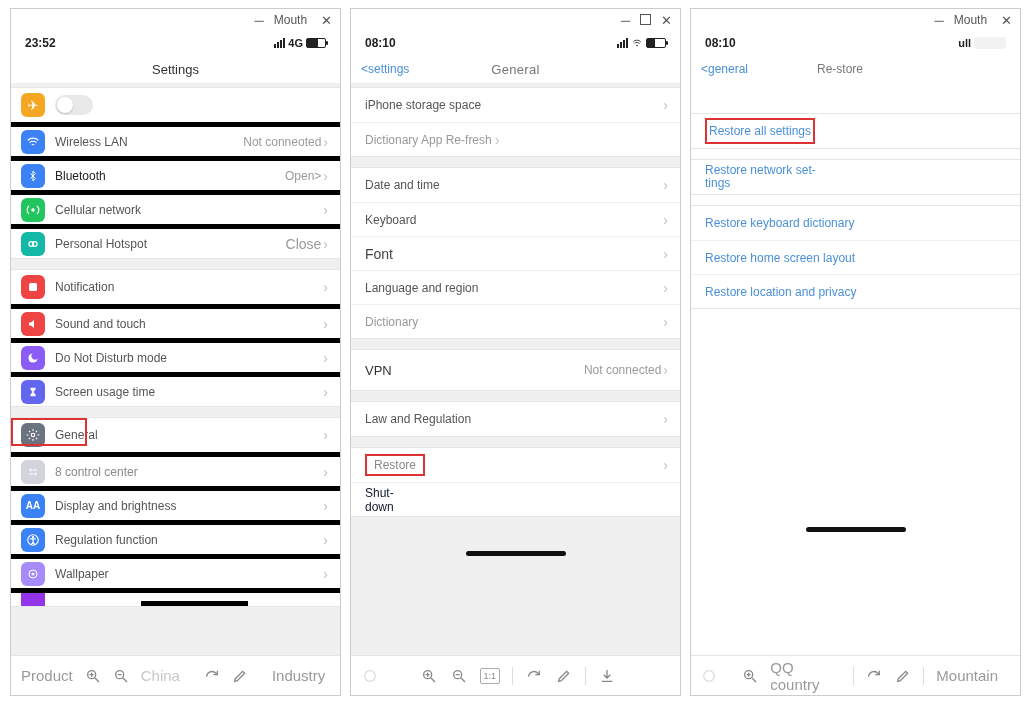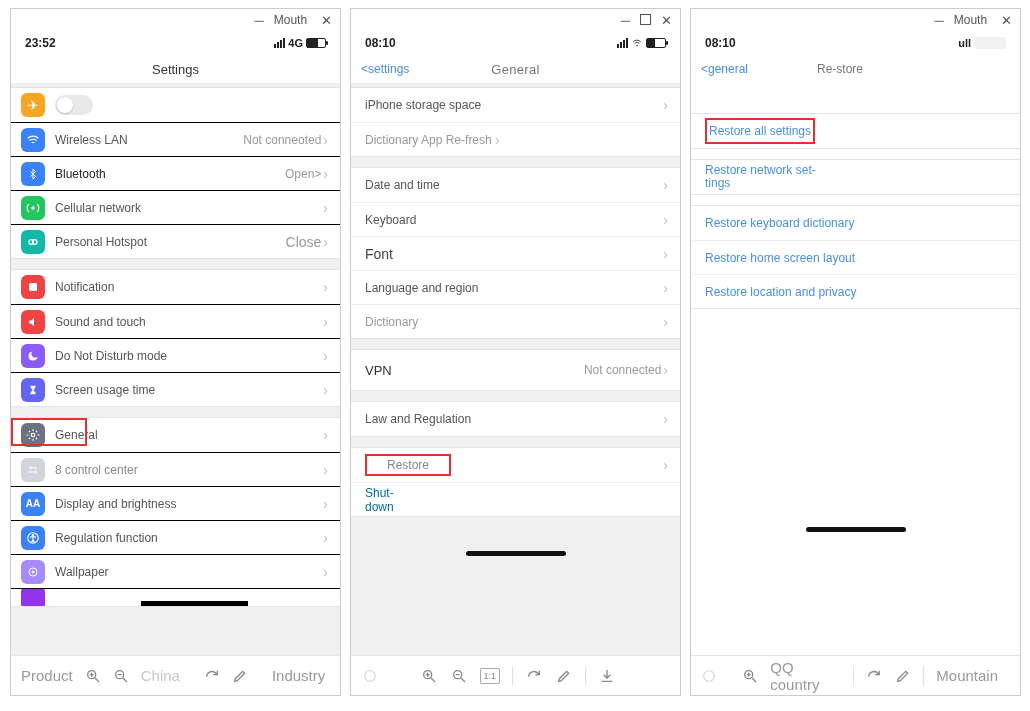--- a/index.html
+++ b/index.html
@@ -27,21 +27,21 @@
   .navhead { height: 28px; display:flex; align-items:center; justify-content:center; position:relative; font-size:13px; color:#333; }
   .navhead .back { position:absolute; left:10px; color:#4a90d9; font-size:12px; }
   .navhead .title2 { color:#777; font-size:13px; letter-spacing:0.3px; }
   .navhead .rs { position:absolute; left:126px; color:#777; font-size:12px; line-height:12px; text-align:left; }
 
   .scroll { flex:1; overflow:hidden; background:#f0f0f0; }
   .scroll.white { background:#fff; }
 
   .group { background:#fff; margin-top:10px; border-top:1px solid #e5e5e5; border-bottom:1px solid #e5e5e5; }
   .group:first-child { margin-top:4px; }
-  .row { display:flex; align-items:center; min-height:34px; padding:0 12px 0 10px; border-top:1px solid #000000; position:relative; font-size:12px; color:#555; }
+  .row { display:flex; align-items:center; min-height:34px; padding:0 12px 0 10px; border-top:5px solid #000000; position:relative; font-size:12px; color:#555; }
   .group .row:first-child { border-top:none; }
   .row .ic { width:24px; height:24px; border-radius:6px; margin-right:10px; display:flex; align-items:center; justify-content:center; color:#fff; font-size:13px; flex-shrink:0; }
   .row .lab { flex:1; color:#555; }
   .row .lab.dark { color:#222; font-weight:500; }
   .row .meta { color:#9a9a9a; font-size:12px; margin-right:2px; }
   .row .chev { color:#c0c0c0; font-size:14px; }
   .row .toggle { width:38px; height:20px; background:#e8e8e8; border-radius:10px; position:relative; }
   .row .toggle::after { content:""; position:absolute; left:2px; top:2px; width:16px; height:16px; background:#fff; border-radius:50%; box-shadow:0 1px 2px rgba(0,0,0,0.2); }
 
   .ic-orange{background:#f5a623;} .ic-blue{background:#3b82f6;} .ic-green{background:#22c55e;}
@@ -371,26 +371,26 @@
     <div class="group">
       <div class="row2">
         <span class="lab">Law and Regulation</span>
         <span class="chev">›</span>
       </div>
     </div>
 
     <div class="group">
       <div class="row2" style="position:relative;">
         <span class="lab" style="color:#888;position:relative;">
-          <span class="hl-red" style="padding:2px 20px;display:inline-block;">Restore</span>
+          <span class="hl-red" style="padding:2px 7px;display:inline-block;">Restore</span>
         </span>
         <span class="chev">›</span>
       </div>
       <div class="row2 wrap">
-        <span class="lab" style="color:#0369a1;max-width:40px;">Shut-down</span>
+        <span class="lab" style="color:#0f172a;max-width:40px;">Shut-down</span>
       </div>
     </div>
 
     <div style="height:26px;"></div>
     <div class="homebar"></div>
   </div>
 
   <div class="toolbar">
     <span class="tico faint">
         <svg width="16" height="16" viewBox="0 0 24 24" fill="none" stroke="#ddd" stroke-width="2">

